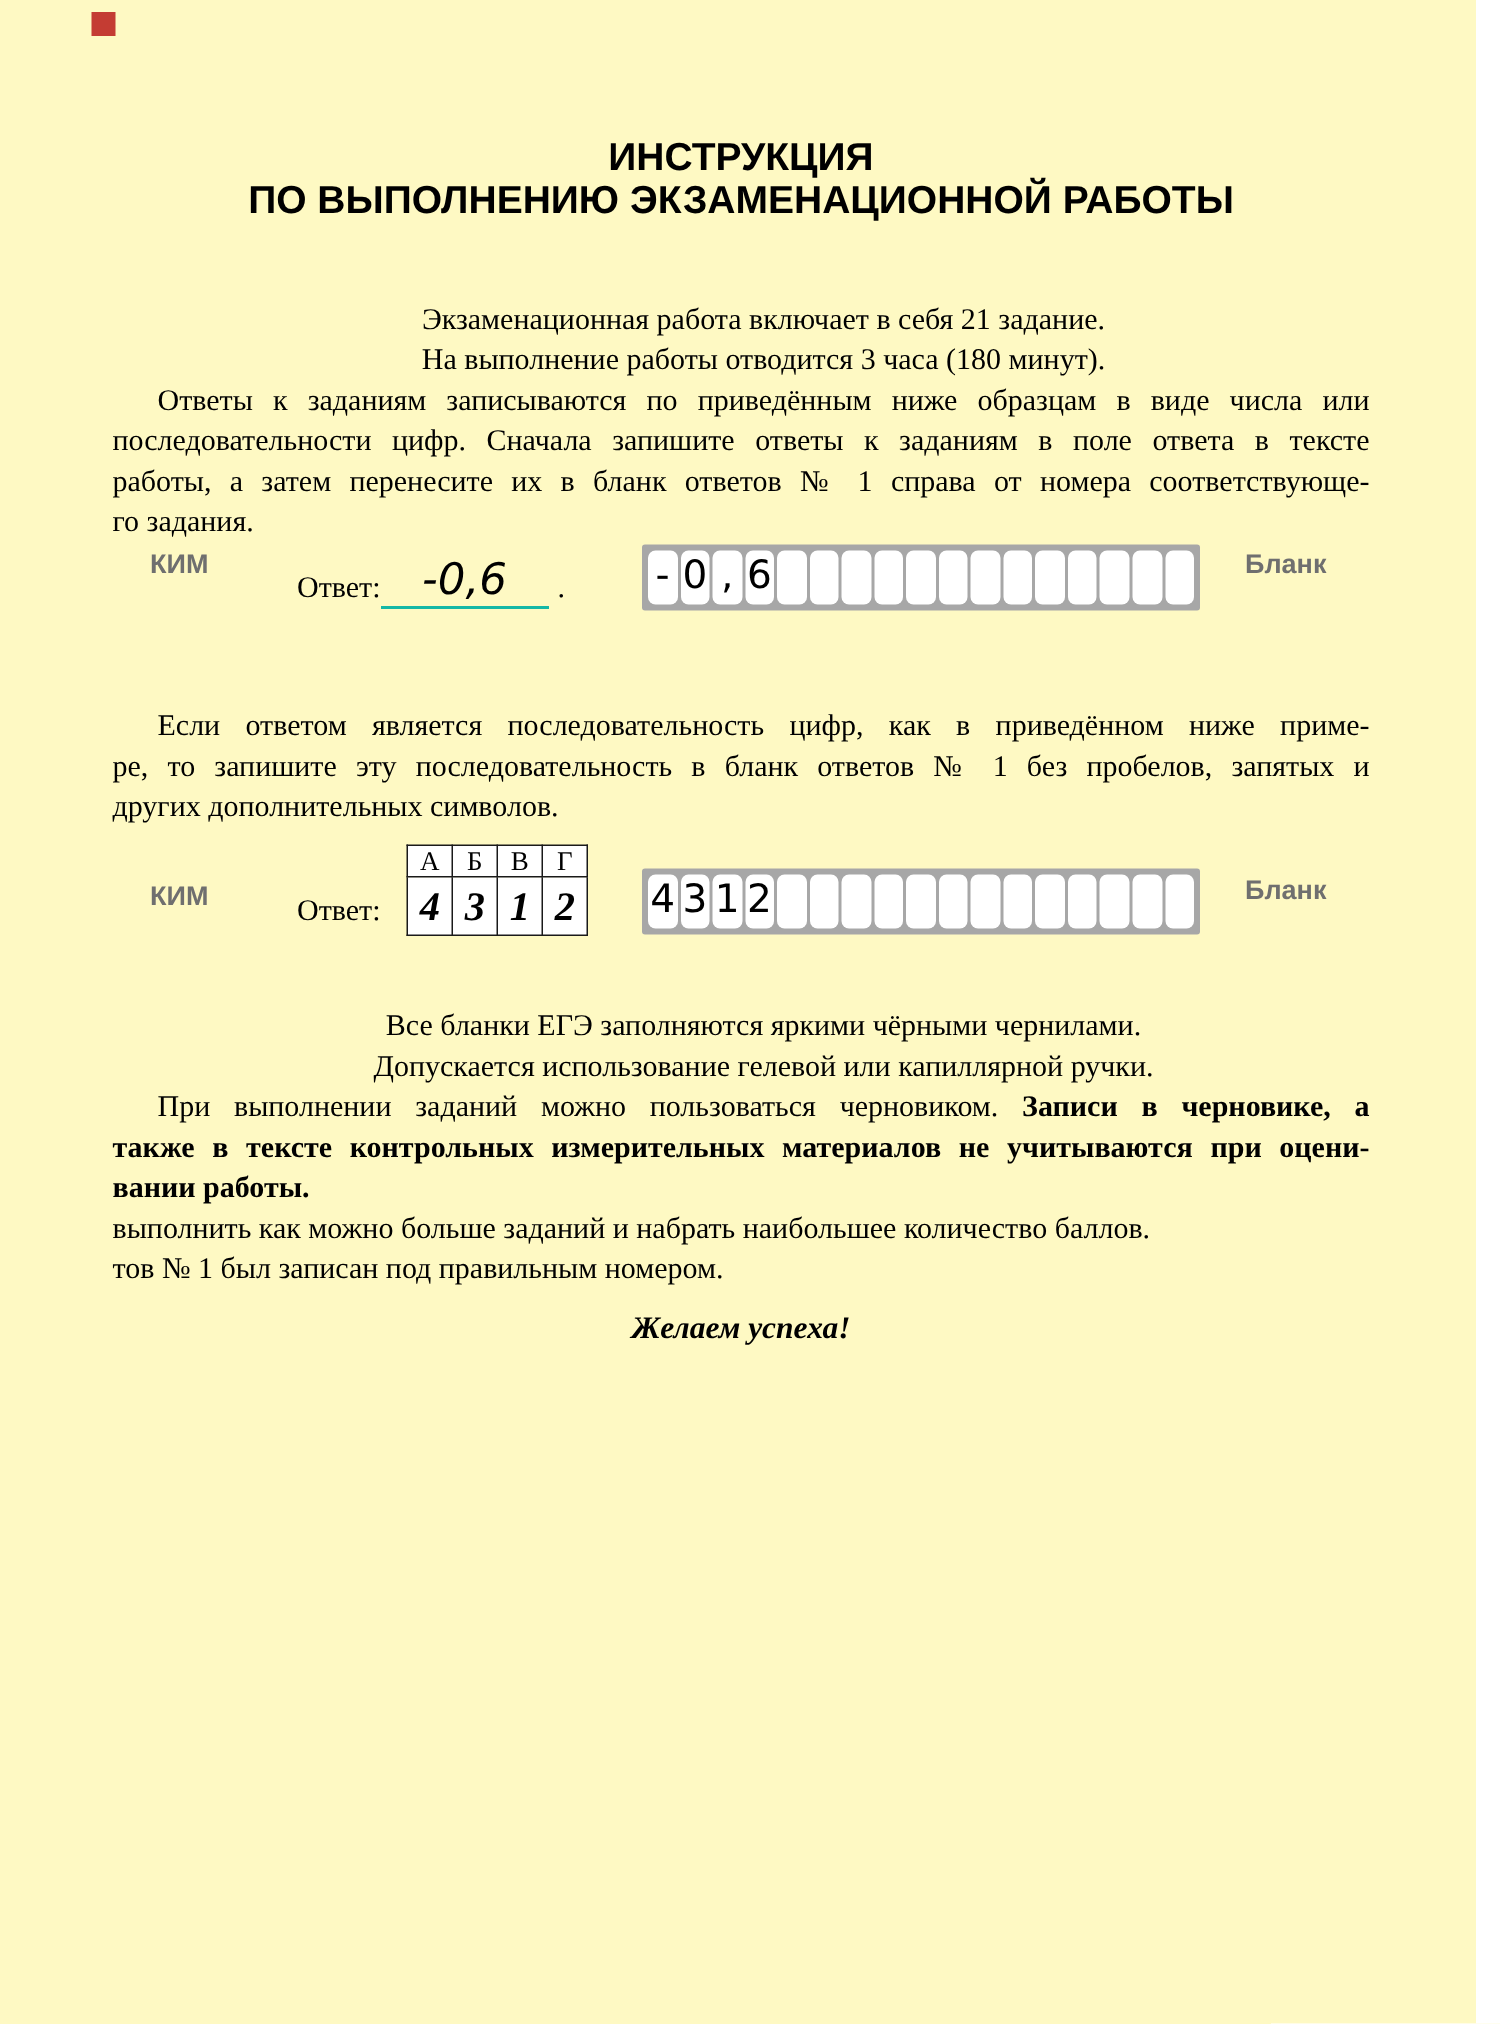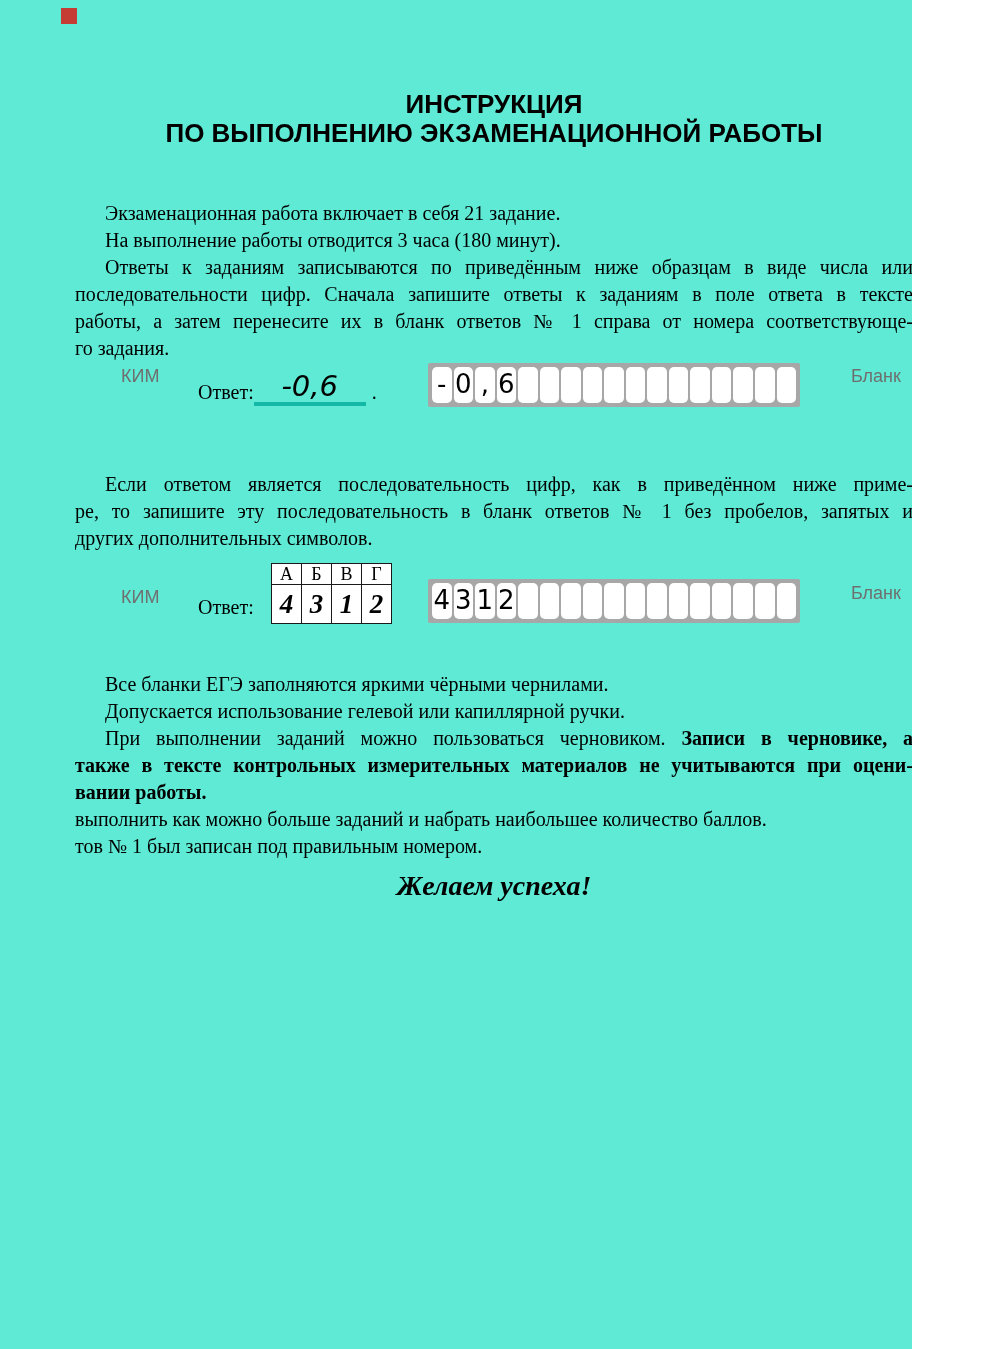--- a/index.html
+++ b/index.html
@@ -1,20 +1,20 @@
 <!DOCTYPE html>
 <html><head>
 <meta charset="utf-8">
 <style>
   * { margin:0; padding:0; box-sizing:border-box; }
   html,body { background:#ffffff; }
   .page {
     position:relative;
-    width:912px; height:1349px;
-    background:#5eead4;
+    width:984px; height:1349px;
+    background:#fef9c3;
     font-family:"Liberation Serif", serif;
     color:#000;
     overflow:hidden;
   }
   .marker {
     position:absolute; left:61px; top:8px;
     width:16px; height:16px;
     background:#c43c33;
   }
   .content {
@@ -26,45 +26,44 @@
     text-align:center;
     font-family:"Liberation Sans", sans-serif;
     font-weight:bold;
     font-size:26px; line-height:29px;
     letter-spacing:0px;
   }
   .line {
     font-size:20px; line-height:27px;
     white-space:normal;
   }
-  .ind { text-indent:30px; }
+  .ind { text-indent:30px;text-align:center; }
   .j { text-align:justify; text-align-last:justify; }
   
   .example { position:relative; }
   .ex1 { height:50px; margin-top:0; }
   .ex2 { height:62px; margin-top:11px; }
   .gray-label {
     position:absolute;
     font-family:"Liberation Sans", sans-serif;
-    font-weight:normal; font-size:18px; line-height:20px;
+    font-weight:bold; font-size:18px; line-height:20px;
     color:#6f6f6f;
-    margin-left:21px;
   }
   .ex1 .kim   { left:25px;  top:4px; }
   .ex1 .blank { left:755px; top:4px; }
   .ex2 .kim   { left:25px;  top:24px; }
   .ex2 .blank { left:755px; top:20px; }
   .ansrow {
     position:absolute; left:123px; top:8px;
     display:flex; align-items:flex-end;
   }
   .anslabel { font-size:20px; line-height:27px; }
   .uline {
     width:112px; height:36px;
-    border-bottom:4px solid #14b8a6;
+    border-bottom:2px solid #14b8a6;
     text-align:center;
   }
   .written {
     font-family:"DejaVu Sans", sans-serif;
     font-style:italic;
     font-size:29px; line-height:33px;
   }
   .period { font-size:20px; line-height:27px; padding-left:6px; }
   .anslabel2 {
     position:absolute; left:123px; top:31px;
@@ -103,21 +102,21 @@
     height:39px;
     font-size:27px;
     font-weight:bold; font-style:italic;
   }
   .block-intro { margin-top:0; }
   .block-seq  { margin-top:59px; }
   .block-rules { margin-top:46px; }
   .wish {
     margin-top:12px;
     text-align:center;
-    font-size:28px; line-height:27px;
+    font-size:21px; line-height:27px;
     font-weight:bold; font-style:italic;
   }
 </style>
 </head>
 <body>
 
 <div class="page">
 
   <div class="marker"></div>
 

